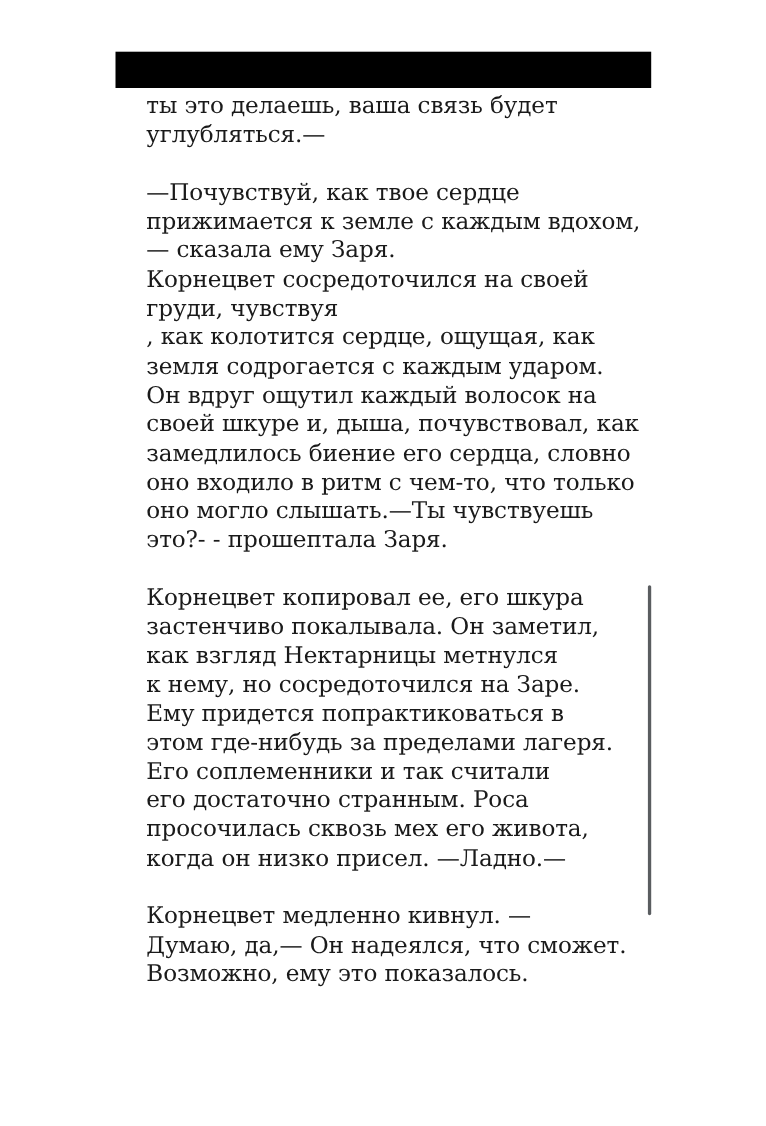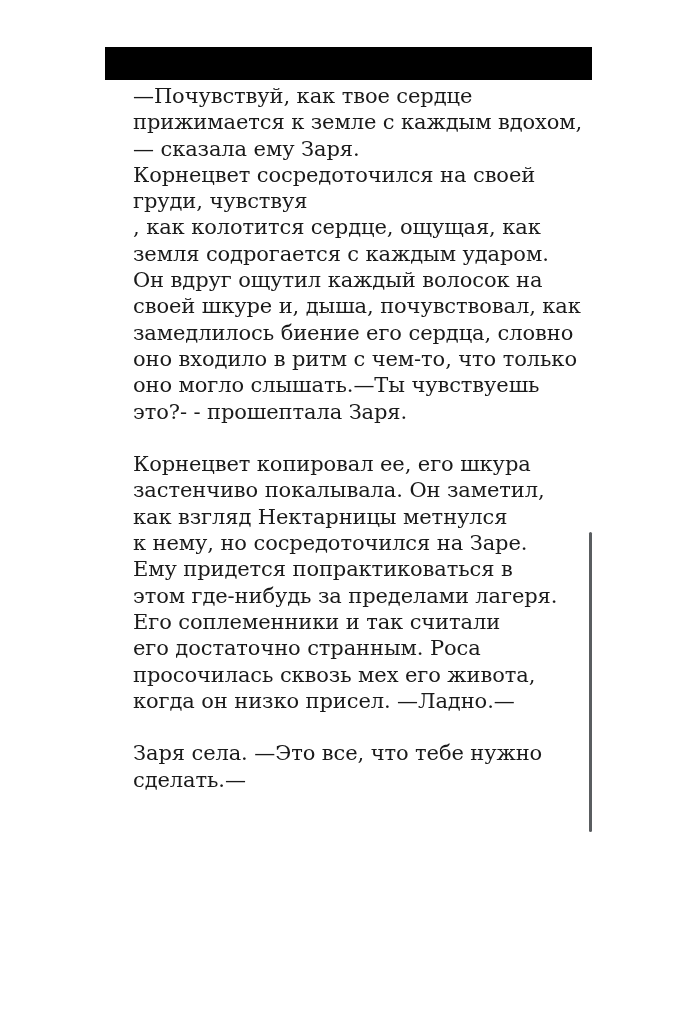--- a/index.html
+++ b/index.html
@@ -47,20 +47,22 @@
   }
 </style>
 </head>
 <body>
 
 <div class="page-root">
 
   <div class="redaction-bar"></div>
 
   <div class="text-column">
+    <p class="para">ты это делаешь, ваша связь будет
+углубляться.—</p>
     <p class="para">—Почувствуй, как твое сердце
 прижимается к земле с каждым вдохом,
 — сказала ему Заря.
 Корнецвет сосредоточился на своей
 груди, чувствуя
 , как колотится сердце, ощущая, как
 земля содрогается с каждым ударом.
 Он вдруг ощутил каждый волосок на
 своей шкуре и, дыша, почувствовал, как
 замедлилось биение его сердца, словно
@@ -70,19 +72,20 @@
     <p class="para">Корнецвет копировал ее, его шкура
 застенчиво покалывала. Он заметил,
 как взгляд Нектарницы метнулся
 к нему, но сосредоточился на Заре.
 Ему придется попрактиковаться в
 этом где-нибудь за пределами лагеря.
 Его соплеменники и так считали
 его достаточно странным. Роса
 просочилась сквозь мех его живота,
 когда он низко присел. —Ладно.—</p>
-    <p class="para">Заря села. —Это все, что тебе нужно
-сделать.—</p>
+    <p class="para">Корнецвет медленно кивнул. —
+Думаю, да,— Он надеялся, что сможет.
+Возможно, ему это показалось.</p>
   </div>
 
   <div class="scrollbar-thumb"></div>
 
 </div>
 
 </body></html>

